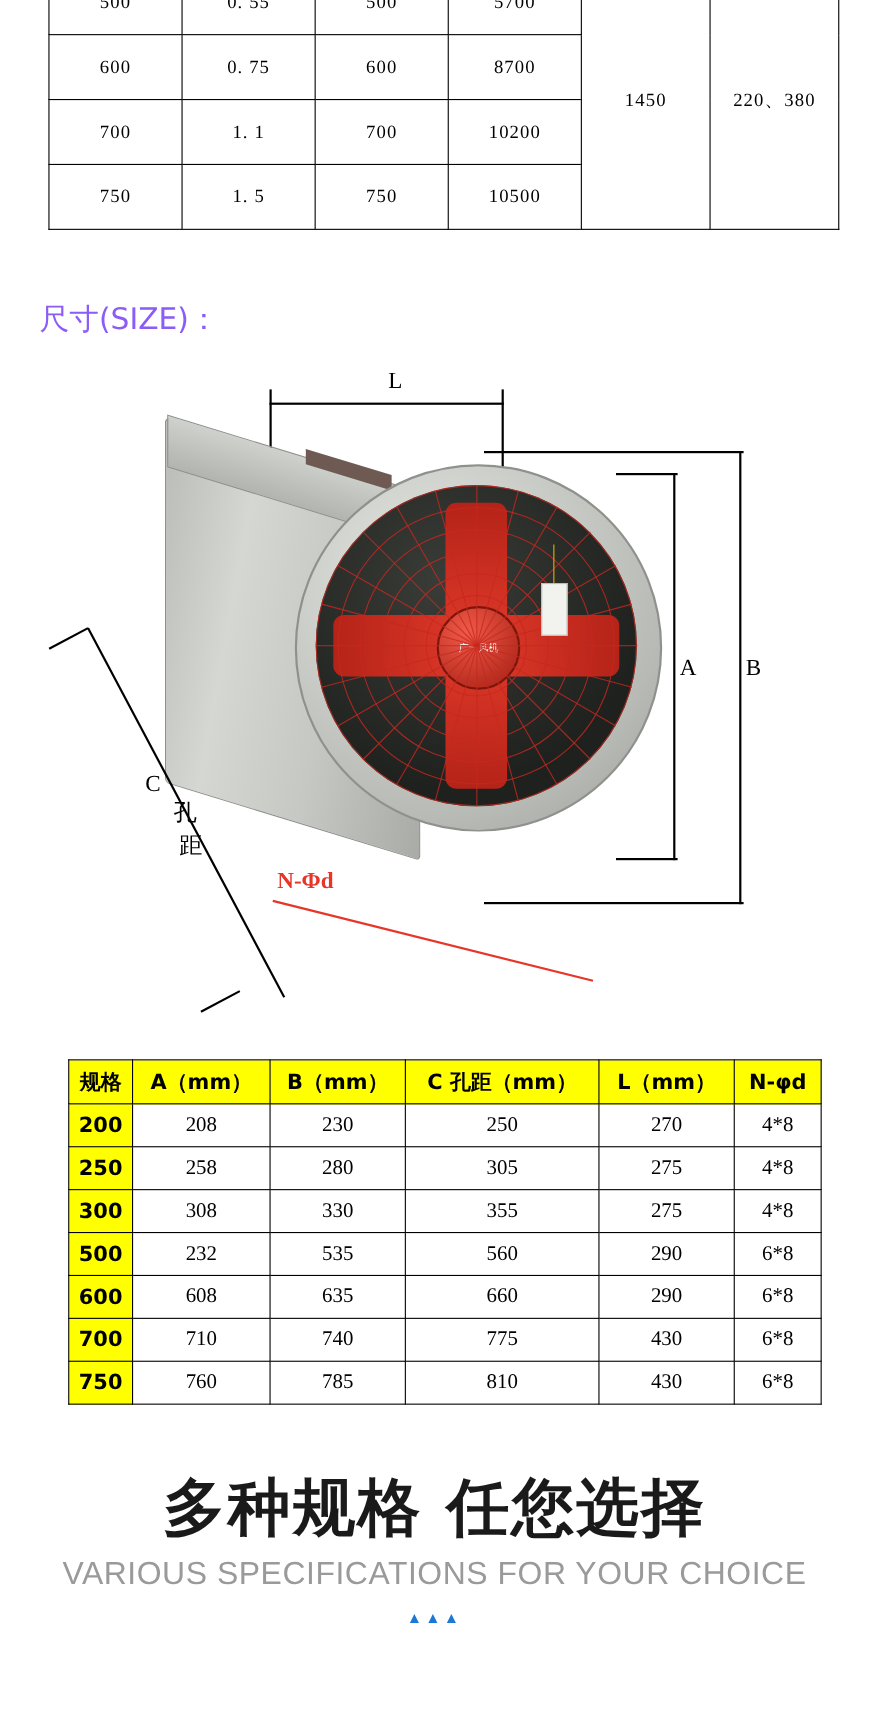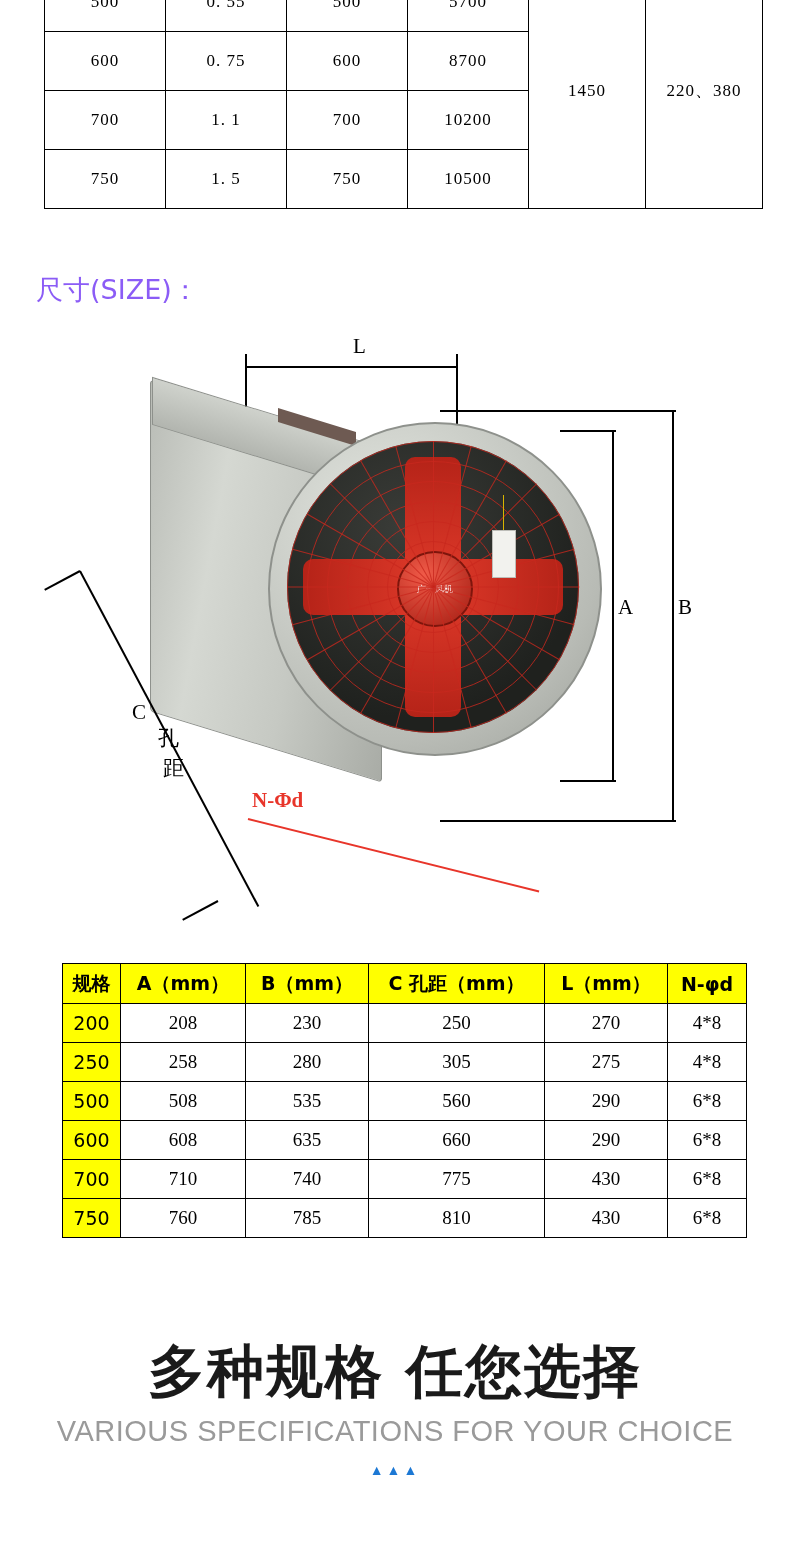--- a/index.html
+++ b/index.html
@@ -242,21 +242,21 @@
     border: 1px solid #000;
     height: 36px;
     text-align: center;
     font-size: 19px;
     color: #000;
     font-family: "Liberation Serif", serif;
   }
   table.dim-table td.spec-col {
     background: #ffff00;
     font-family: "DejaVu Sans", sans-serif;
-    font-weight: normal;
+    font-weight: bold;
   }
   .w-spec { width: 55px; }
   .w-a { width: 122px; }
   .w-b { width: 120px; }
   .w-c { width: 173px; }
   .w-l { width: 120px; }
   .w-n { width: 76px; }
 
   
   .banner {
@@ -436,22 +436,30 @@
       </tr>
       <tr>
         <td class="spec-col">250</td>
         <td>258</td>
         <td>280</td>
         <td>305</td>
         <td>275</td>
         <td>4*8</td>
       </tr>
       <tr>
+        <td class="spec-col">300</td>
+        <td>308</td>
+        <td>330</td>
+        <td>355</td>
+        <td>275</td>
+        <td>4*8</td>
+      </tr>
+      <tr>
         <td class="spec-col">500</td>
-        <td>508</td>
+        <td>232</td>
         <td>535</td>
         <td>560</td>
         <td>290</td>
         <td>6*8</td>
       </tr>
       <tr>
         <td class="spec-col">600</td>
         <td>608</td>
         <td>635</td>
         <td>660</td>

